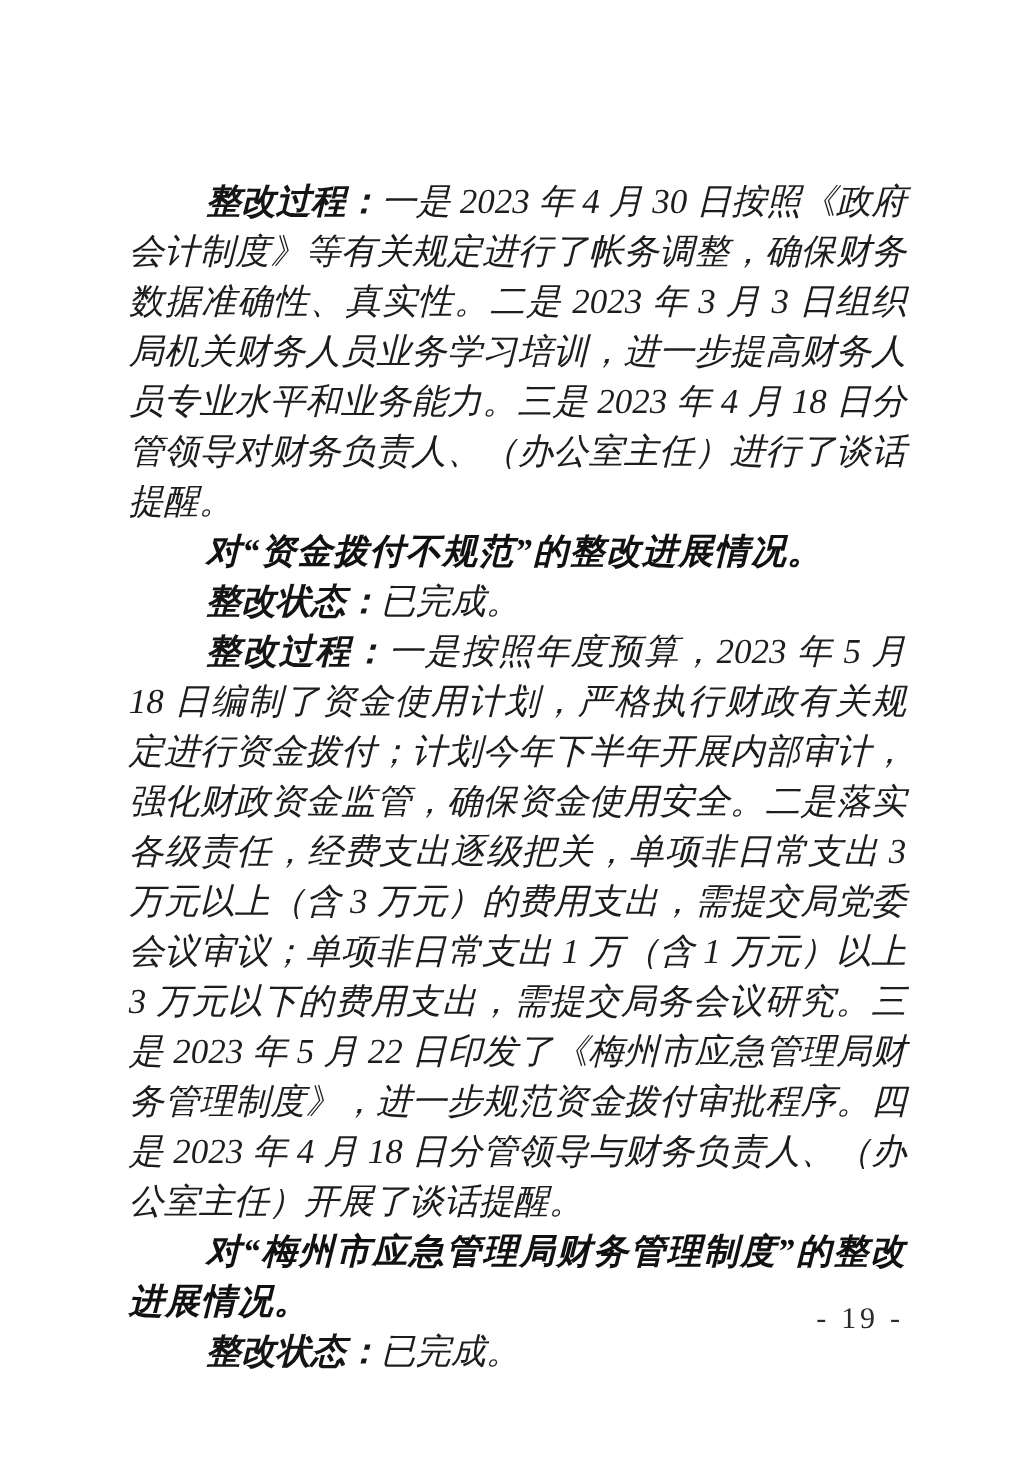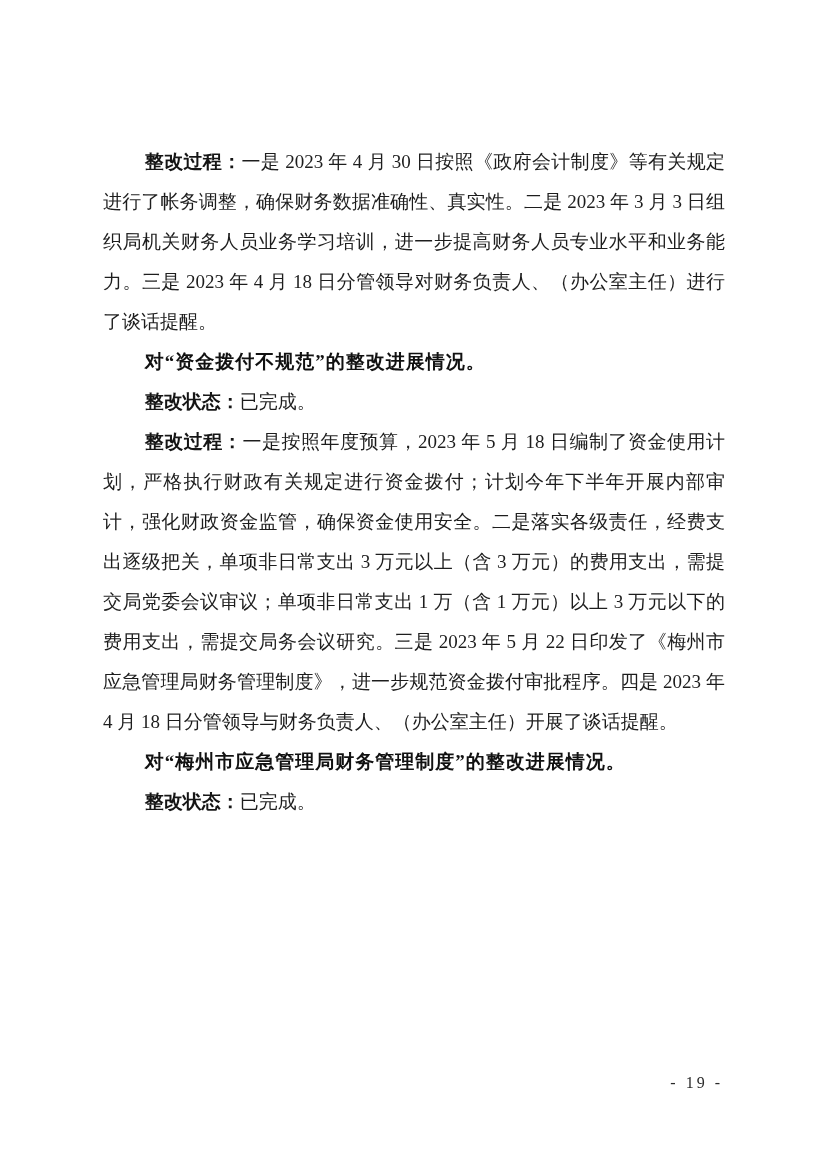--- a/index.html
+++ b/index.html
@@ -14,43 +14,44 @@
     background: #ffffff;
     overflow: hidden;
     font-family: "Liberation Serif", "DejaVu Serif", serif;
     color: #1d1d1d;
   }
   .content {
     position: absolute;
     left: 103px;
     top: 142px;
     width: 622px;
-    font-size: 19px;
+    font-size: 28px;
     line-height: 40px;
     text-align: justify;
+    font-style: italic;
   }
   .para {
     margin: 0;
     padding: 0;
     text-indent: 2.2em;
   }
   .lead {
     font-weight: bold;
     color: #151515;
   }
   .heading {
     font-weight: bold;
     color: #111111;
     letter-spacing: 1px;
   }
   .footer {
     position: absolute;
-    top: 1072px;
+    top: 1044px;
     right: 104px;
-    font-size: 16px;
+    font-size: 24px;
     line-height: 22px;
     color: #2a2a2a;
     letter-spacing: 3px;
     white-space: nowrap;
   }
 </style>
 </head>
 <body>
 
 <div class="page">

